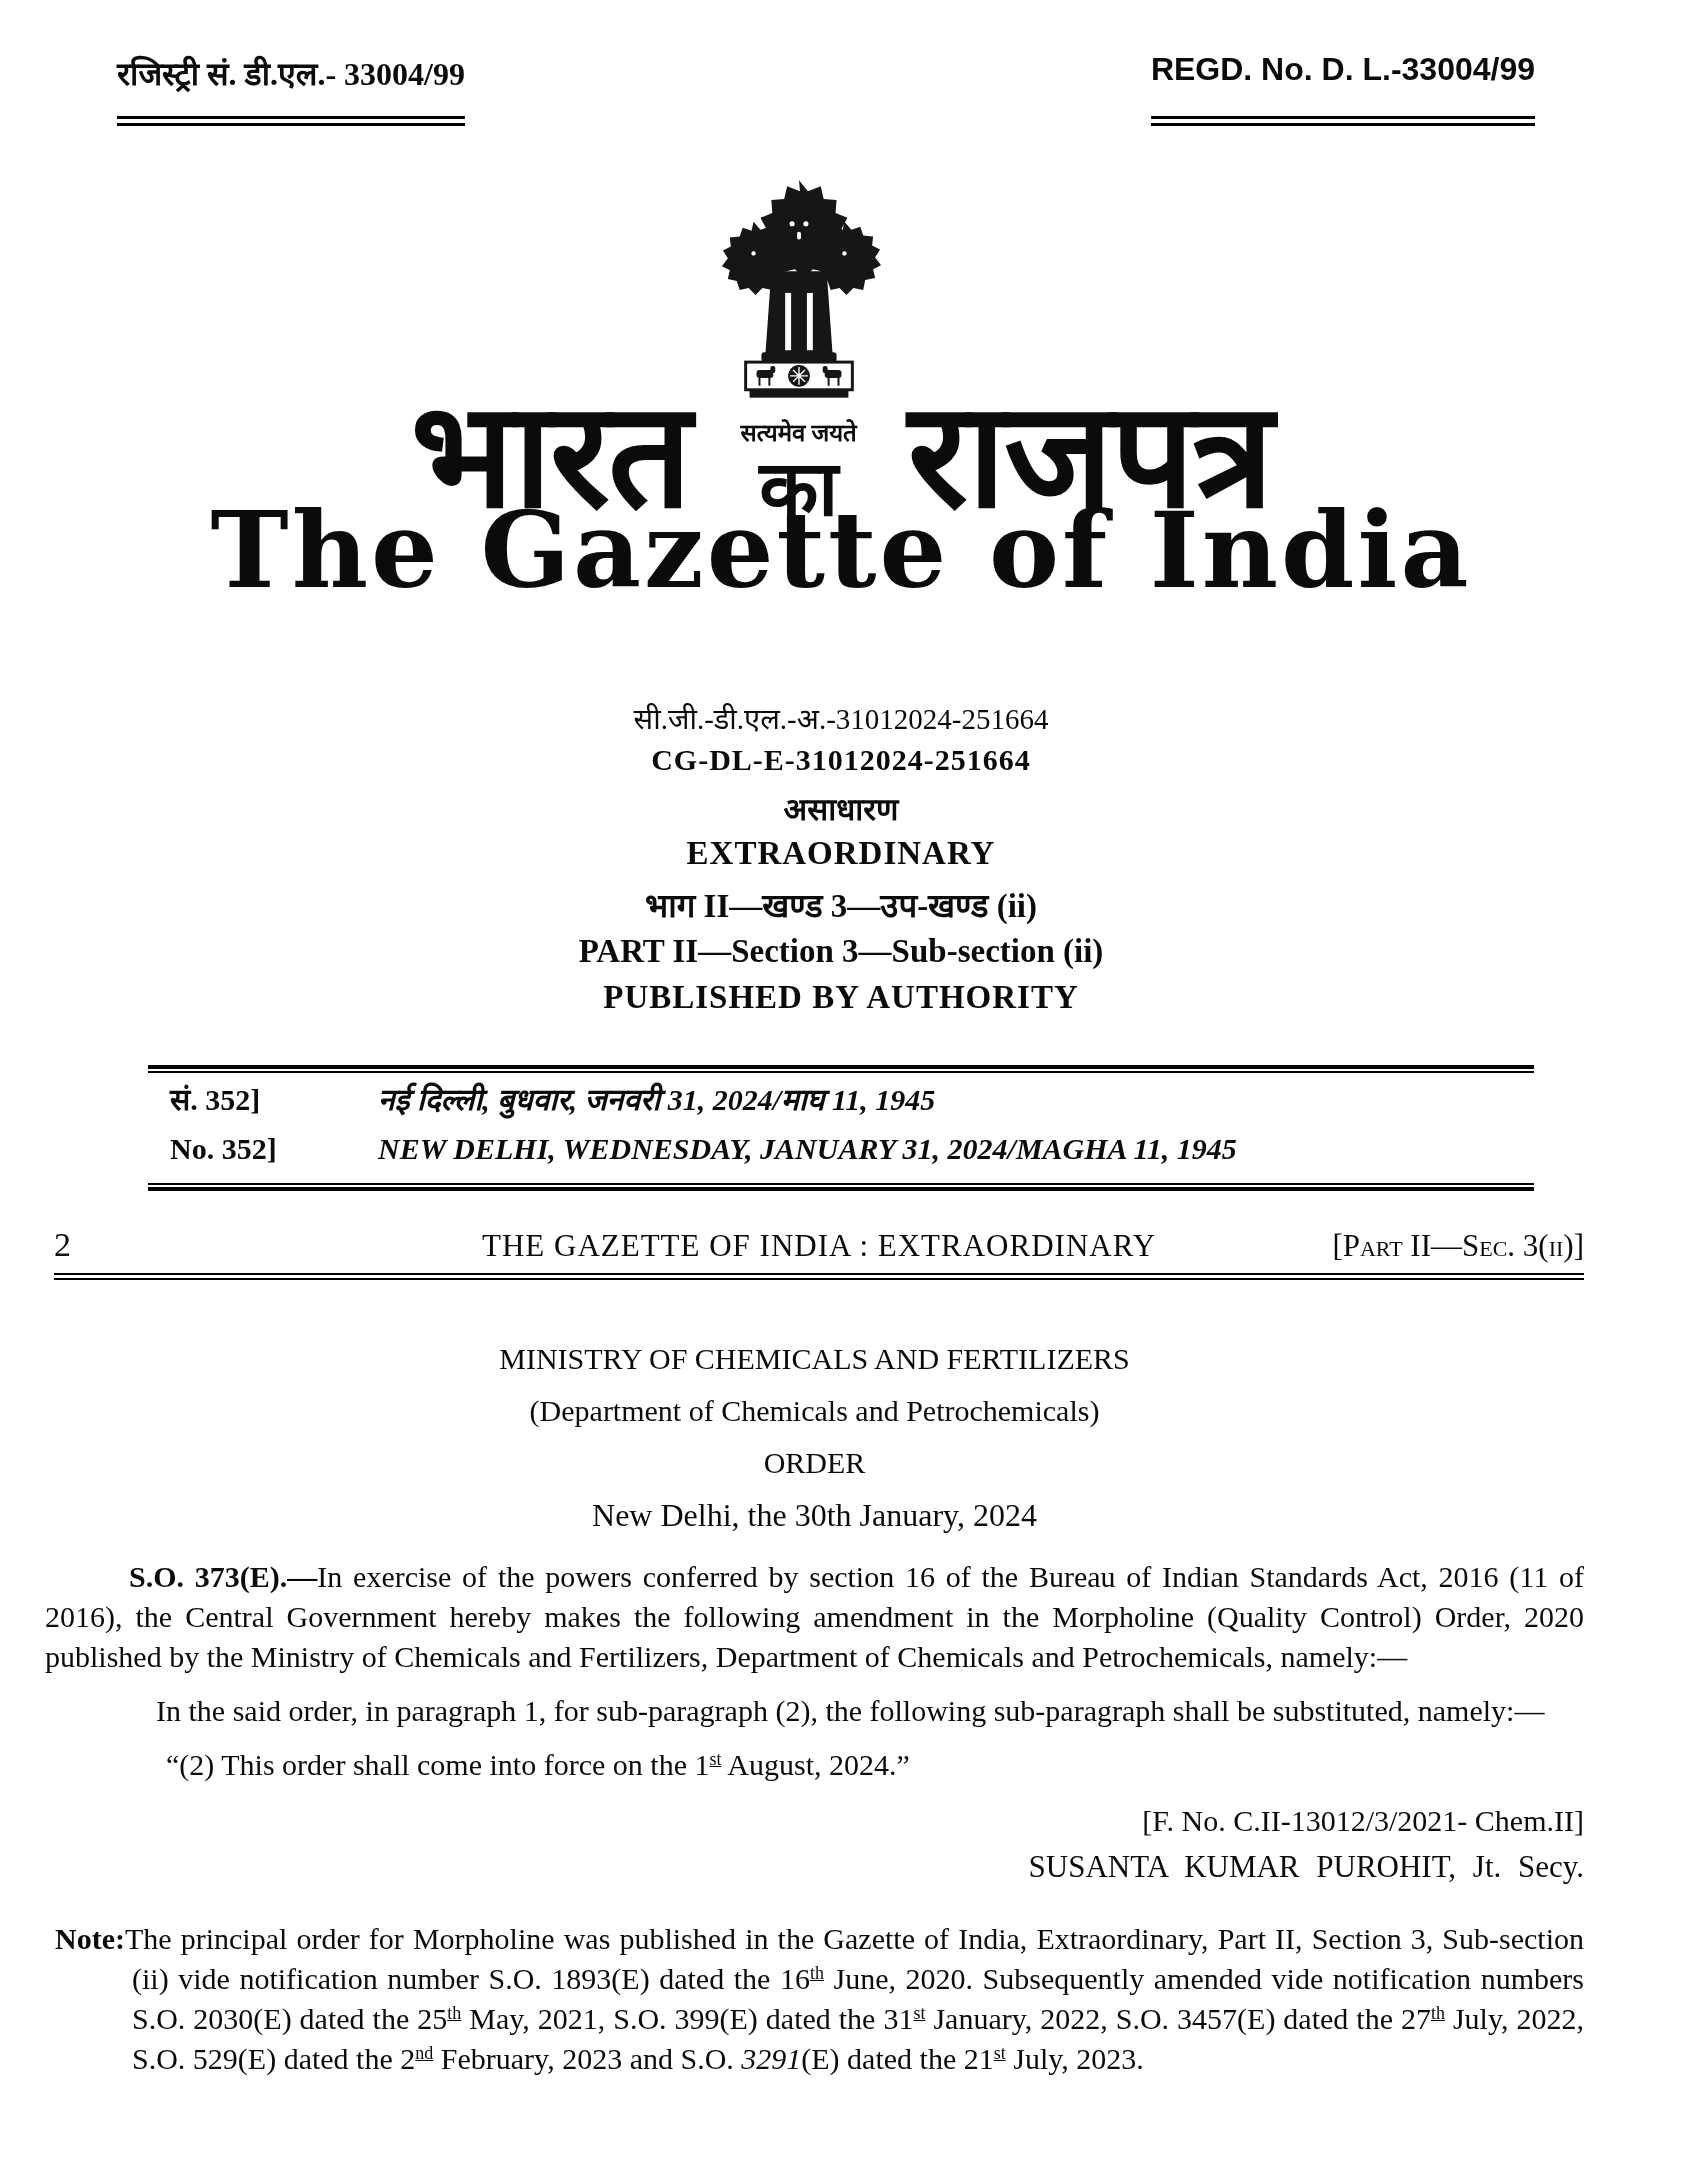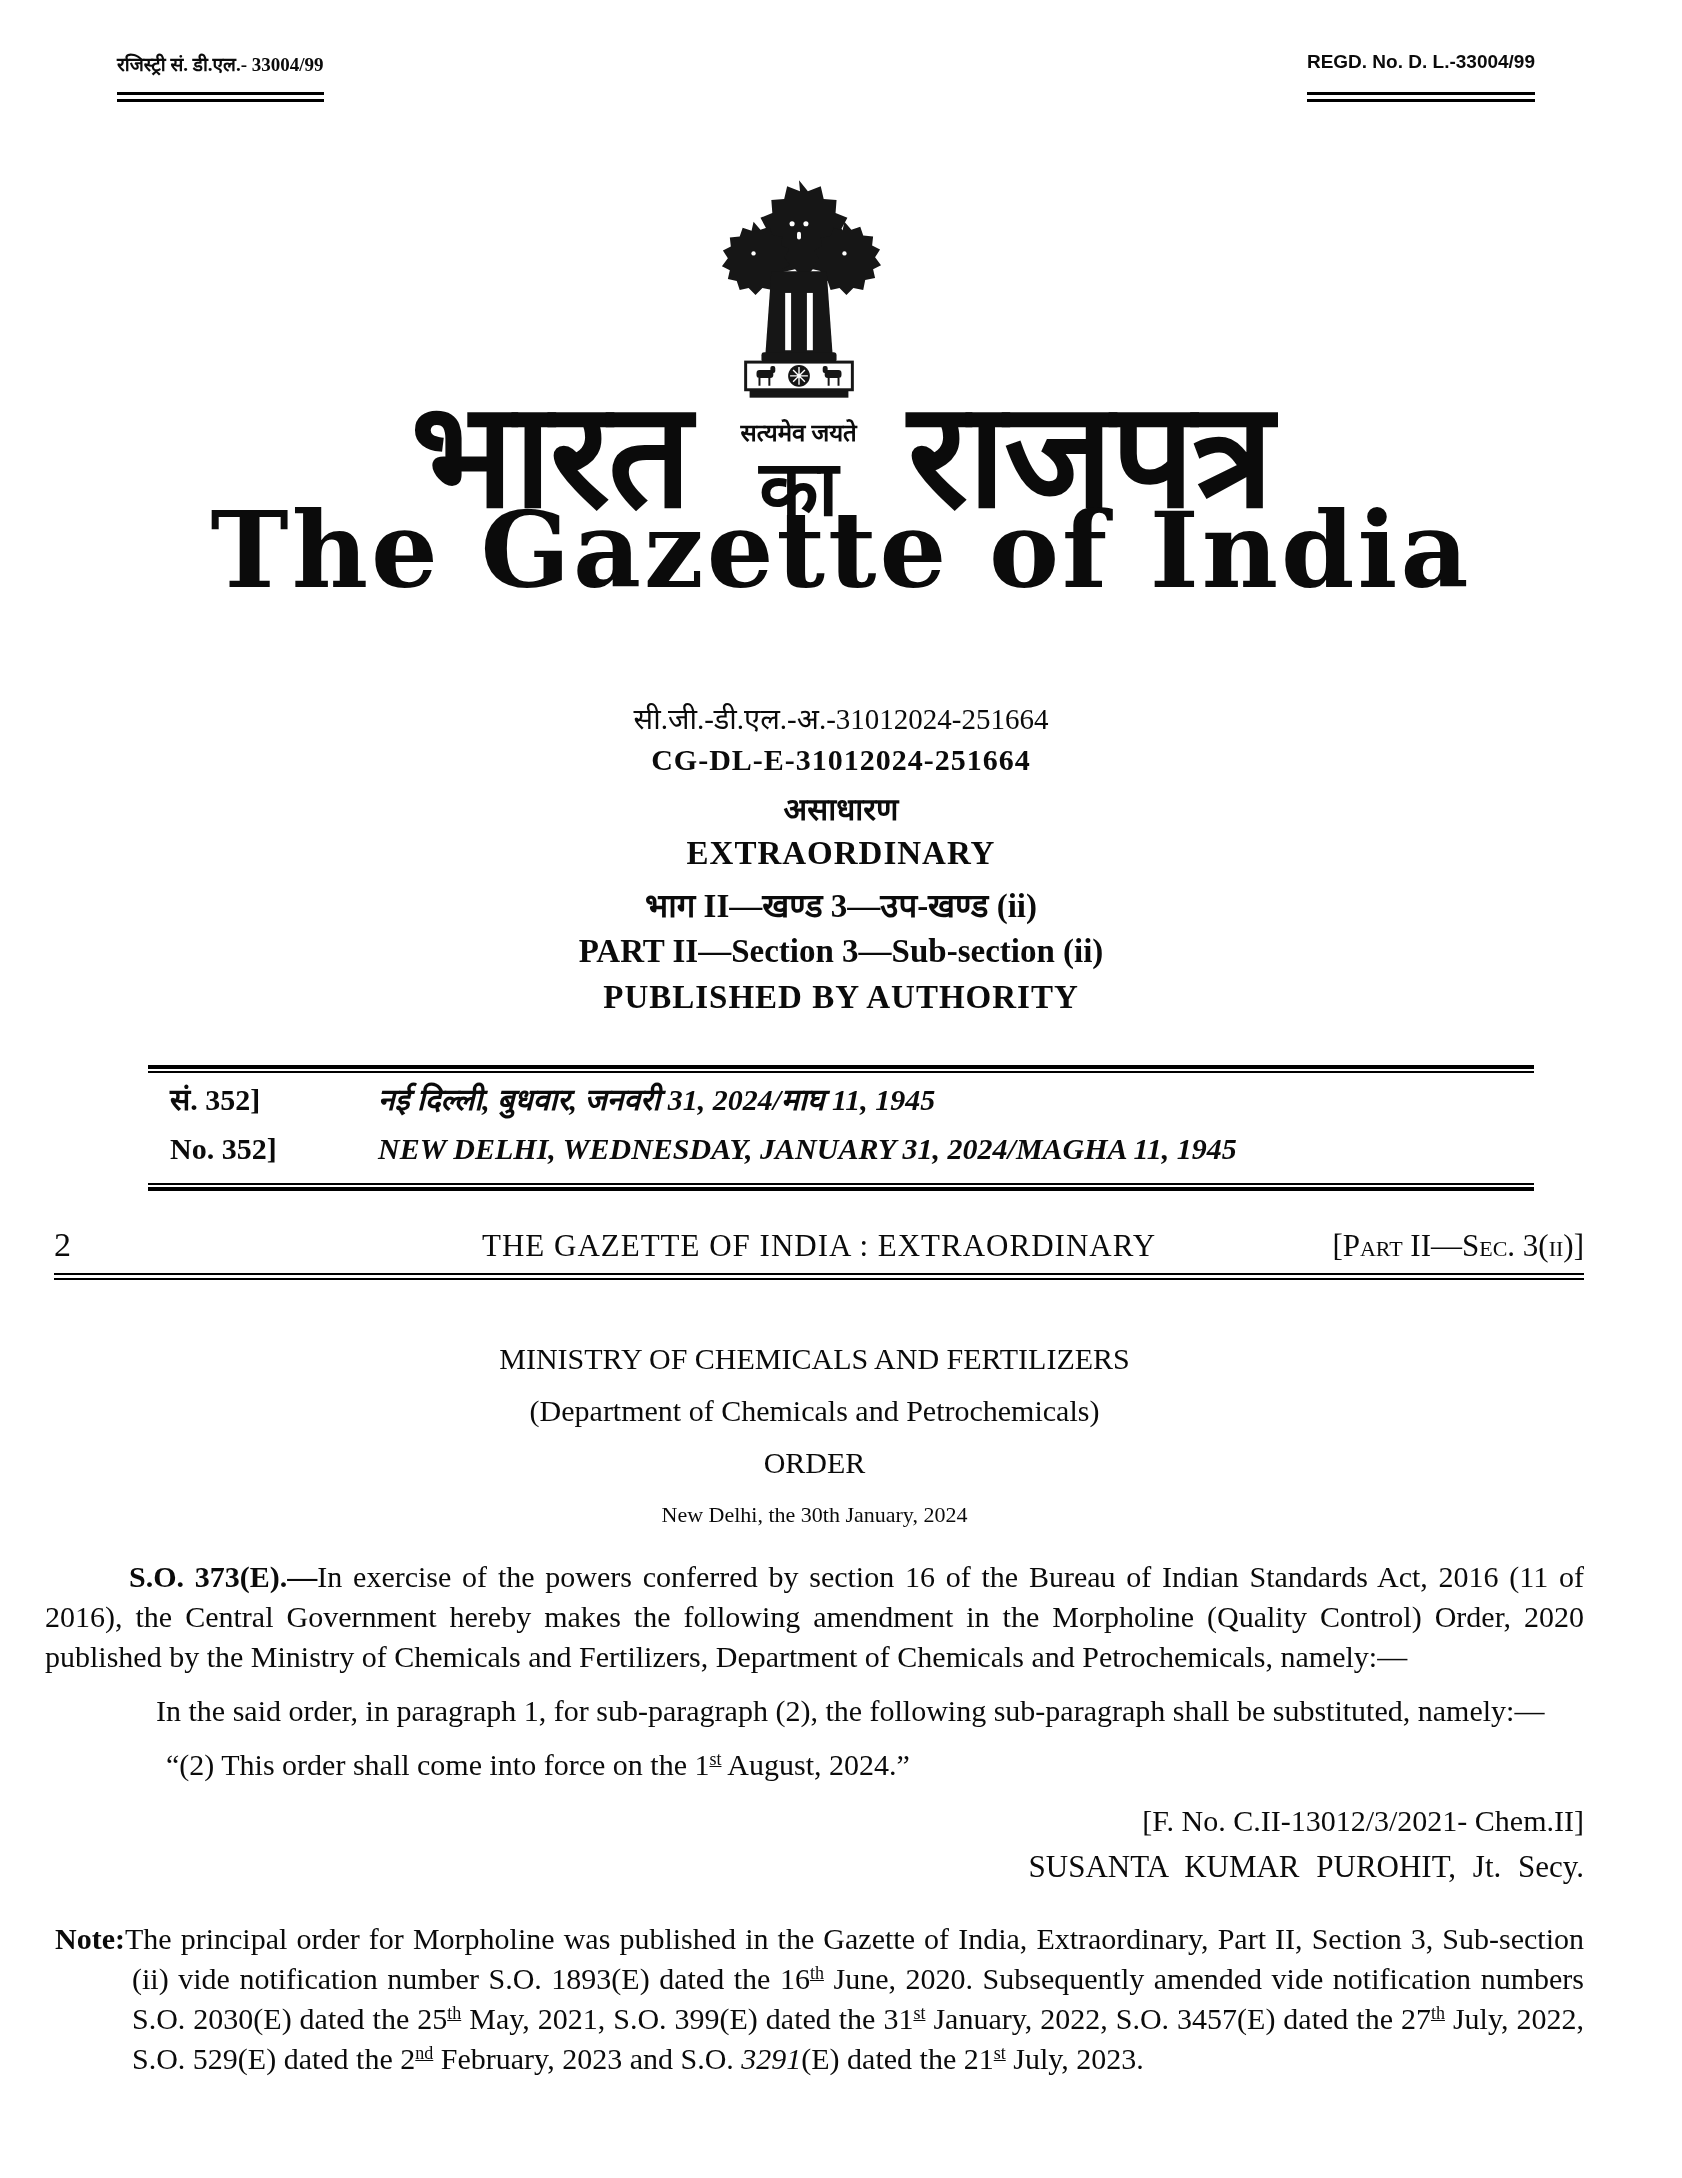--- a/index.html
+++ b/index.html
@@ -10,22 +10,22 @@
     font-family:"Liberation Serif", serif;
     color:#0b0b0b;
     overflow:hidden;
   }
   .abs { position:absolute; }
 
   
   .topreg { top:51px; left:0; width:100%; }
   .topreg-in { display:flex; justify-content:space-between; margin:0 147px 0 117px; }
   .ureg {
-    display:inline-block; font-weight:bold; font-size:19px;
-    border-bottom:3px solid #000; padding-bottom:15px; position:relative;
+    display:inline-block; font-weight:bold; font-size:32px;
+    border-bottom:3px solid #000; padding-bottom:22px; position:relative;
   }
   .ureg::after { content:""; position:absolute; left:0; right:0; bottom:-10px; border-bottom:3px solid #000; }
   .reg-en { font-family:"Liberation Sans", sans-serif; }
 
   
   .masthead { top:176px; left:0; width:100%; display:flex; justify-content:center; align-items:flex-end; gap:26px; }
   .m-word { font-size:147px; line-height:0.94; font-weight:bold; font-family:"DejaVu Sans", sans-serif; letter-spacing:-2px; }
   .m-center { display:flex; flex-direction:column; align-items:center; }
   .m-motto { font-size:24px; font-weight:bold; margin-top:17px; white-space:nowrap; }
   .m-ka { font-size:77px; font-weight:bold; line-height:0.95; margin-top:4px; font-family:"DejaVu Sans", sans-serif; }
@@ -63,21 +63,21 @@
   .rh-row { display:flex; align-items:baseline; }
   .rh-page { font-size:34px; width:257px; }
   .rh-title { flex:1; text-align:center; font-size:31px; letter-spacing:1px; }
   .rh-part { font-size:31px; font-variant:small-caps; text-align:right; width:257px; }
   .rh-rule { height:7px; border-top:2px solid #000; border-bottom:2px solid #000; margin-top:9px; }
 
   
   .article { top:1339px; left:45px; width:1539px; }
   .h-center { text-align:center; font-weight:normal; font-size:30px; line-height:40px; }
   .mt12 { margin-top:12px; }
-  .place-date { text-align:center; font-size:22px; line-height:40px; margin-top:12px; }
+  .place-date { text-align:center; font-size:32px; line-height:40px; margin-top:12px; }
   .para { font-size:30px; line-height:40px; text-align:justify; }
   .p1 { margin-top:22px; text-indent:84px; }
   .p2 { margin-top:14px; text-indent:111px; }
   .quote { margin-top:14px; padding-left:121px; text-align:left; font-size:30px; line-height:40px; }
   .fno { margin-top:16px; text-align:right; font-size:30px; line-height:40px; }
   .sig { margin-top:4px; text-align:right; font-size:31px; line-height:44px; word-spacing:9px; }
   .note { margin-top:30px; margin-left:10px; padding-left:77px; text-indent:-77px; font-size:30px; line-height:40px; text-align:justify; }
   .note-label { font-weight:bold; }
   sup { font-size:0.6em; line-height:0; position:relative; vertical-align:baseline; top:-0.55em;text-decoration:underline; }
 </style>

